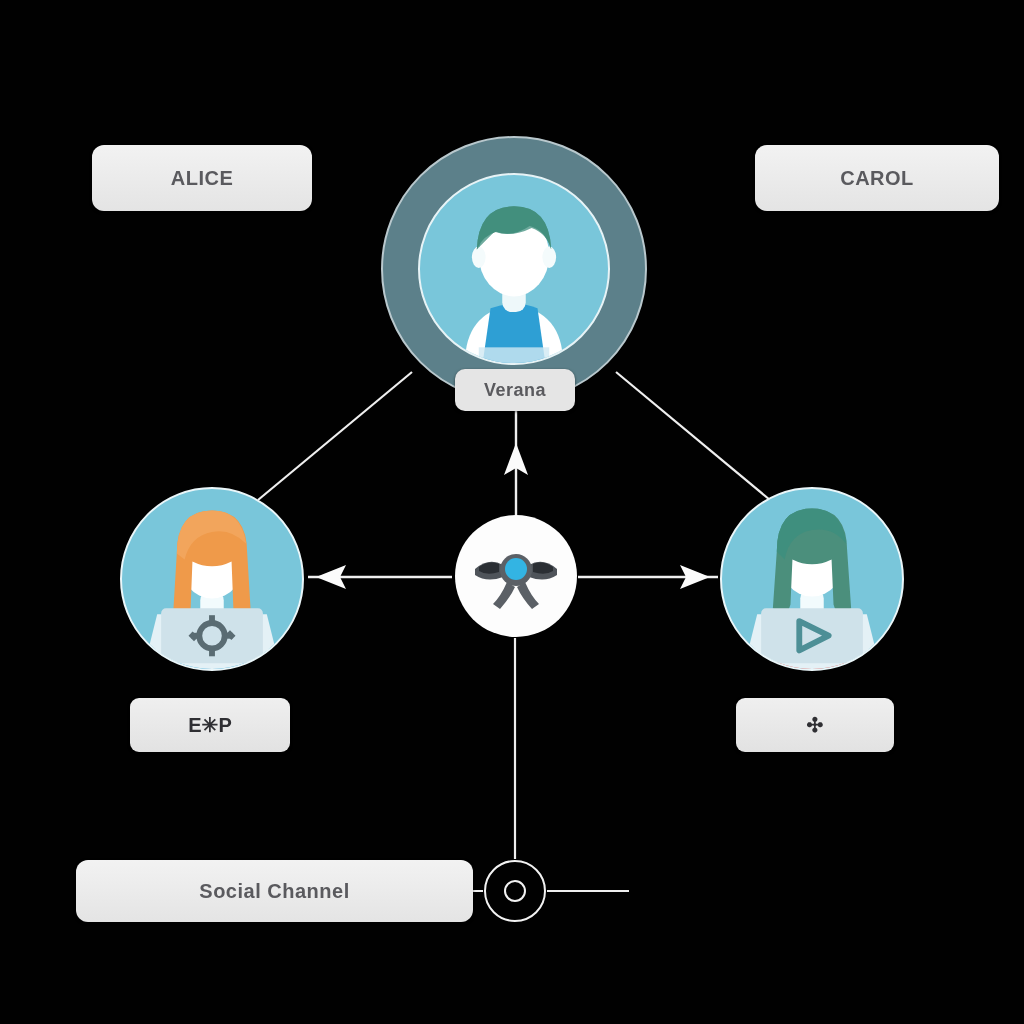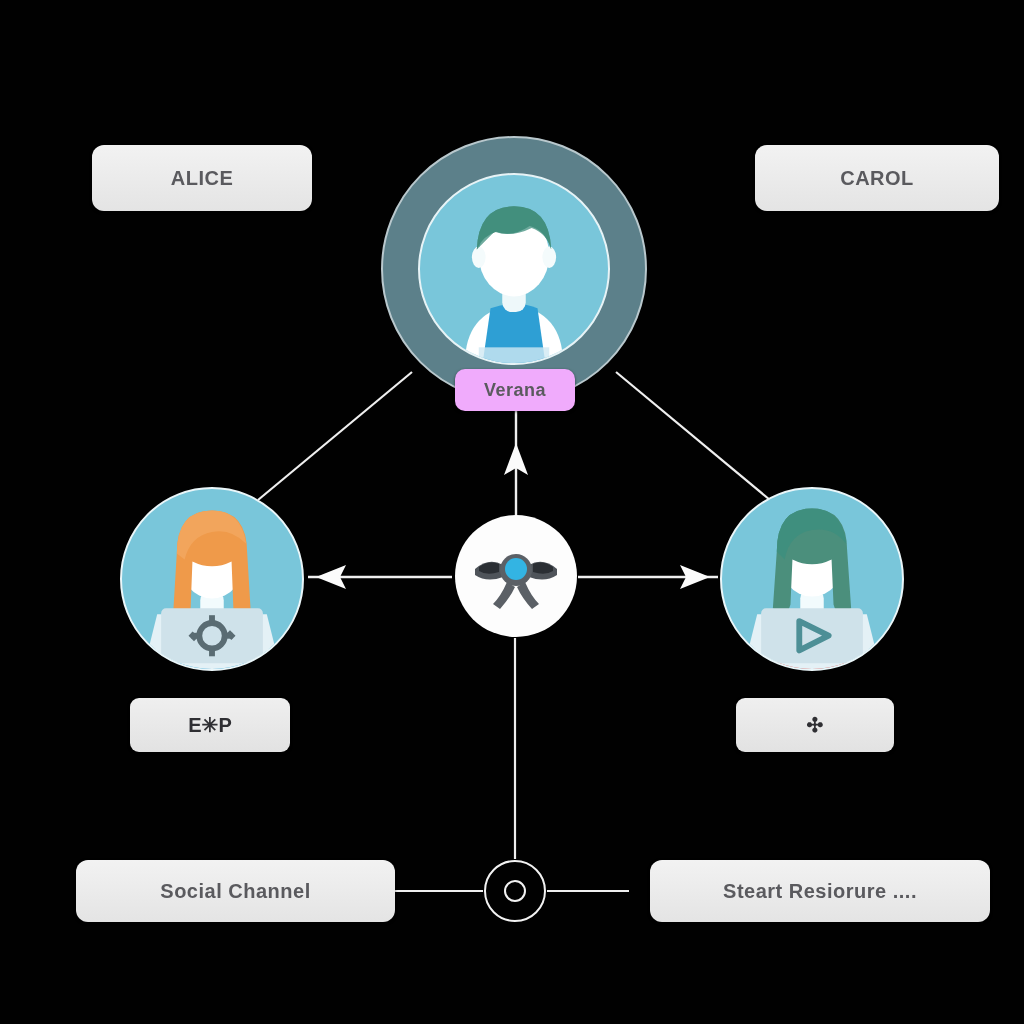--- a/index.html
+++ b/index.html
@@ -34,21 +34,21 @@
     z-index: 1;
   }
 
   
   .pill {
     position: absolute;
     z-index: 5;
     display: flex;
     align-items: center;
     justify-content: center;
-    background: #f0abfc;
+    background: #e5e5e5;
     border-radius: 10px;
     color: #5a5a5e;
     letter-spacing: 0.5px;
     box-shadow: 0 1px 3px rgba(0,0,0,0.55);
     text-align: center;
     overflow: hidden;
     white-space: nowrap;
   }
 
   .pill.big {
@@ -73,21 +73,21 @@
     letter-spacing: 0px;
   }
 
   
   #pill-alice   { left: 70px;  top: 145px; width: 220px; height: 66px; }
   #pill-carol   { left: 733px; top: 145px; width: 244px; height: 66px; }
   #pill-verana  { left: 455px; top: 369px; width: 120px; height: 42px;
                   font-size: 18px; font-weight: 600; border-radius: 10px; }
   #pill-left-badge  { left: 130px; top: 698px; width: 160px; height: 54px; }
   #pill-right-badge { left: 736px; top: 698px; width: 158px; height: 54px; }
-  #pill-social  { left: 54px;  top: 860px; width: 319px; height: 62px; }
+  #pill-social  { left: 54px;  top: 860px; width: 397px; height: 62px; }
   #pill-restore { left: 628px; top: 860px; width: 340px; height: 62px; }
 
   
   .avatar {
     position: absolute;
     border-radius: 50%;
     z-index: 4;
     overflow: hidden;
   }
 
@@ -294,15 +294,14 @@
       <circle cx="43" cy="30" r="11" fill="#33b4e3"></circle>
     </svg>
   </div>
 
   <div id="node-ring">
     <div class="core"></div>
   </div>
 
   <div class="pill big" id="pill-social">Social Channel</div>
 
-  <div class="pill big" id="pill-restore">Steart Resiorure ....</div>
 
 </div>
 
 </body></html>

